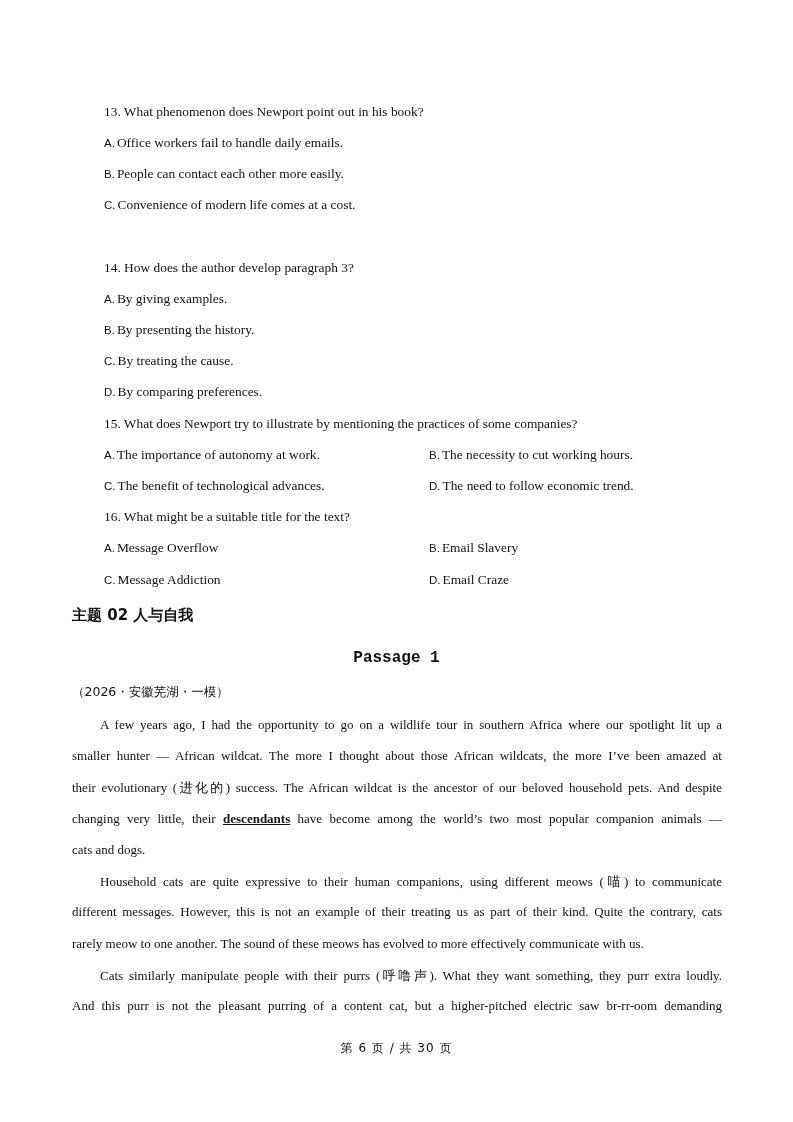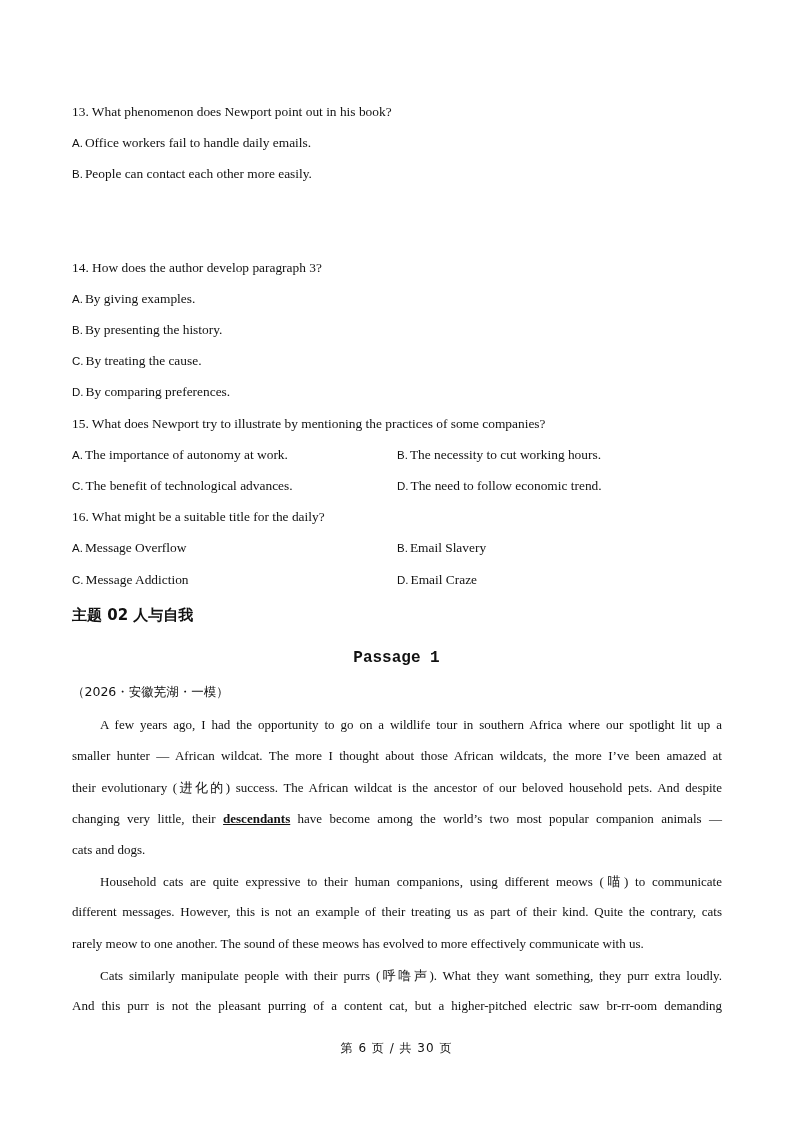--- a/index.html
+++ b/index.html
@@ -1,18 +1,18 @@
 <!DOCTYPE html>
 <html><head>
 <meta charset="utf-8">
 <style>
   html, body { margin:0; padding:0; background:#ffffff; }
   body { width:793px; height:1122px; position:relative; overflow:hidden; color:#111; }
   .page { position:absolute; left:0; top:0; width:793px; height:1122px; }
-  .serif { font-family: "Liberation Serif", "DejaVu Serif", serif; font-size:13.4px; }
+  .serif { font-family: "Liberation Serif", "DejaVu Serif", serif; font-size:13.4px;margin-left:32px; }
   .line { position:absolute; left:72px; white-space:nowrap; }
   .lbl { font-family: "Liberation Sans", "DejaVu Sans", sans-serif; font-size:11.5px; margin-right:2px; }
   .col2 { position:absolute; left:397px; white-space:nowrap; }
   .heading { position:absolute; left:72px; top:606px; font-family:"DejaVu Sans","Liberation Sans",sans-serif; font-weight:bold; font-size:15px; }
   .passage-title { position:absolute; left:0; width:793px; top:649px; text-align:center; font-family:Liberation Mono, monospace; font-weight:bold; font-size:16px; }
   .source { position:absolute; left:72px; top:684px; font-family:"DejaVu Sans","Liberation Sans",sans-serif; font-size:12.5px; }
   .para-line { position:absolute; left:72px; width:650px; white-space:nowrap; text-align:justify; text-align-last:justify; font-family:"Liberation Serif","DejaVu Serif",serif; font-size:13px; }
   .para-line.first { left:100px; width:622px; }
   .para-line.last { text-align-last:left; }
   .u { font-weight:bold; text-decoration:underline; }
@@ -25,20 +25,23 @@
 
   <div class="line serif" style="top:104px">
     <span>13.</span>
     <span>What phenomenon does Newport point out in his book?</span>
   </div>
   <div class="line serif" style="top:135px">
     <span class="lbl">A.</span><span>Office workers fail to handle daily emails.</span>
   </div>
   <div class="line serif" style="top:166px">
     <span class="lbl">B.</span><span>People can contact each other more easily.</span>
+  </div>
+  <div class="line serif" style="top:197px">
+    <span class="lbl">C.</span><span>Convenience of modern life comes at a cost.</span>
   </div>
 
   <div class="line serif" style="top:260px">
     <span>14.</span>
     <span>How does the author develop paragraph 3?</span>
   </div>
   <div class="line serif" style="top:291px">
     <span class="lbl">A.</span><span>By giving examples.</span>
   </div>
   <div class="line serif" style="top:322px">
@@ -63,21 +66,21 @@
   </div>
   <div class="line serif" style="top:478px">
     <span class="lbl">C.</span><span>The benefit of technological advances.</span>
   </div>
   <div class="col2 serif" style="top:478px">
     <span class="lbl">D.</span><span>The need to follow economic trend.</span>
   </div>
 
   <div class="line serif" style="top:509px">
     <span>16.</span>
-    <span>What might be a suitable title for the daily?</span>
+    <span>What might be a suitable title for the text?</span>
   </div>
   <div class="line serif" style="top:540px">
     <span class="lbl">A.</span><span>Message Overflow</span>
   </div>
   <div class="col2 serif" style="top:540px">
     <span class="lbl">B.</span><span>Email Slavery</span>
   </div>
   <div class="line serif" style="top:572px">
     <span class="lbl">C.</span><span>Message Addiction</span>
   </div>

